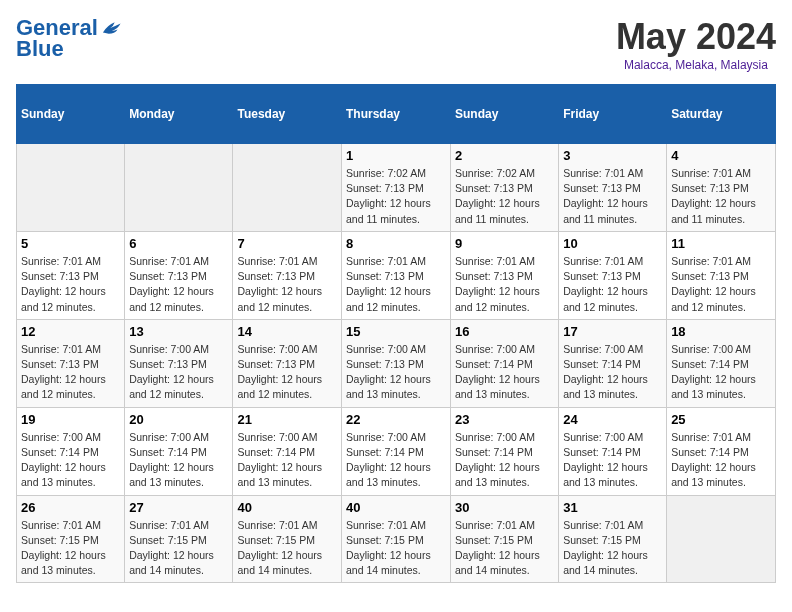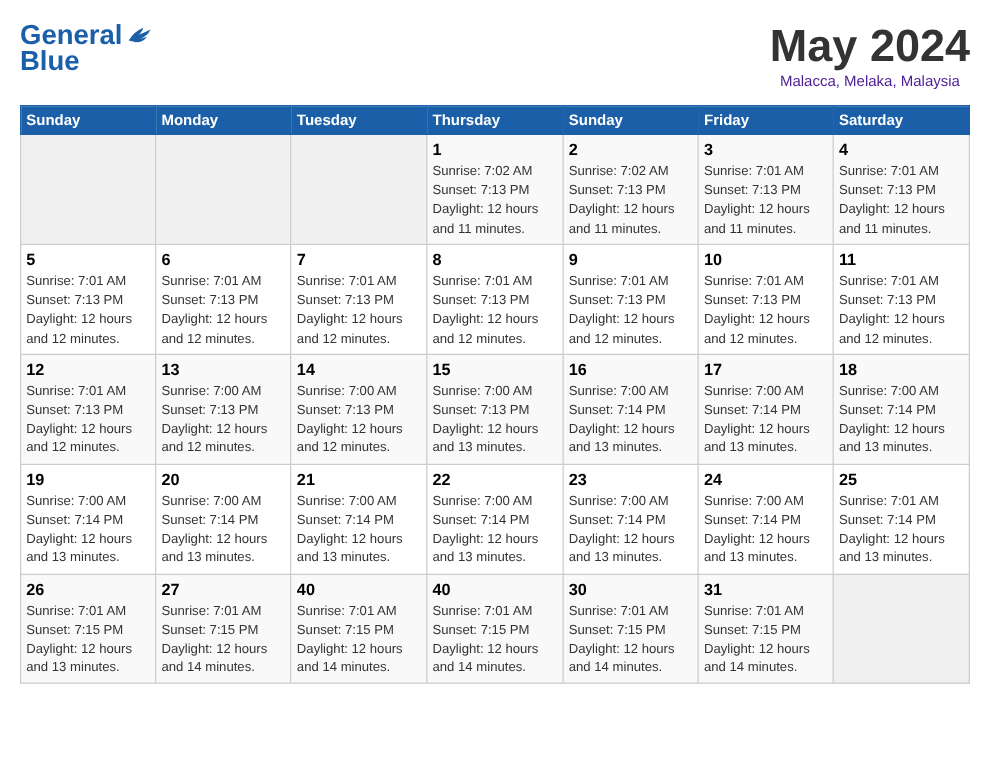--- a/index.html
+++ b/index.html
@@ -47,21 +47,21 @@
       color: #4c1d95;
     }
     .calendar {
       width: 100%;
       border-collapse: collapse;
       font-size: 11px;
     }
     .calendar thead th {
       background-color: #1a5fa8;
       color: #fff;
-      padding: 4px 4px;
+      padding: 22px 4px;
       text-align: left;
       font-size: 12px;
       border: 1px solid #1a5fa8;
     }
     .calendar tbody td {
       border: 1px solid #ccc;
       vertical-align: top;
       padding: 4px 4px;
       width: 113px;
       min-height: 80px;

